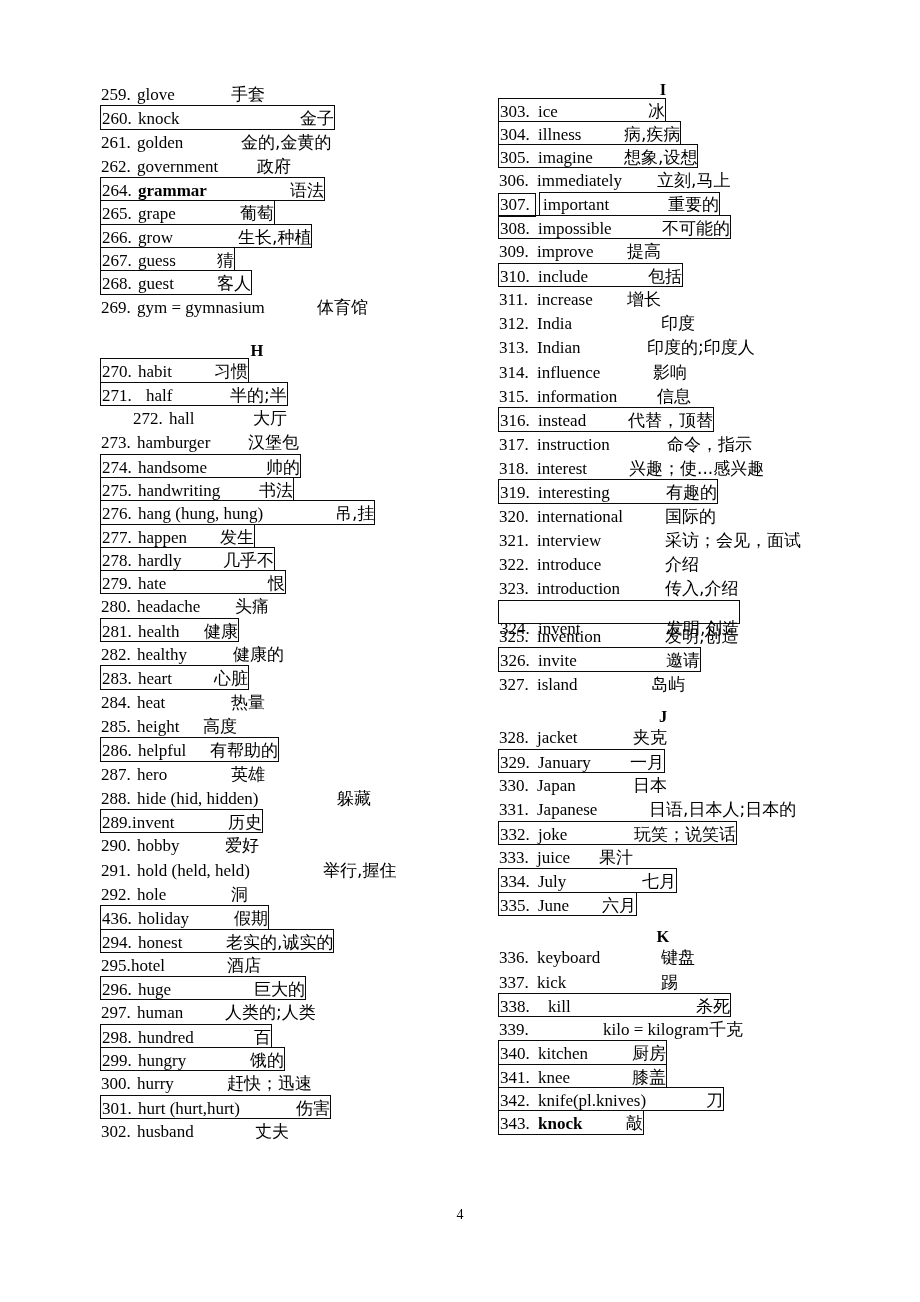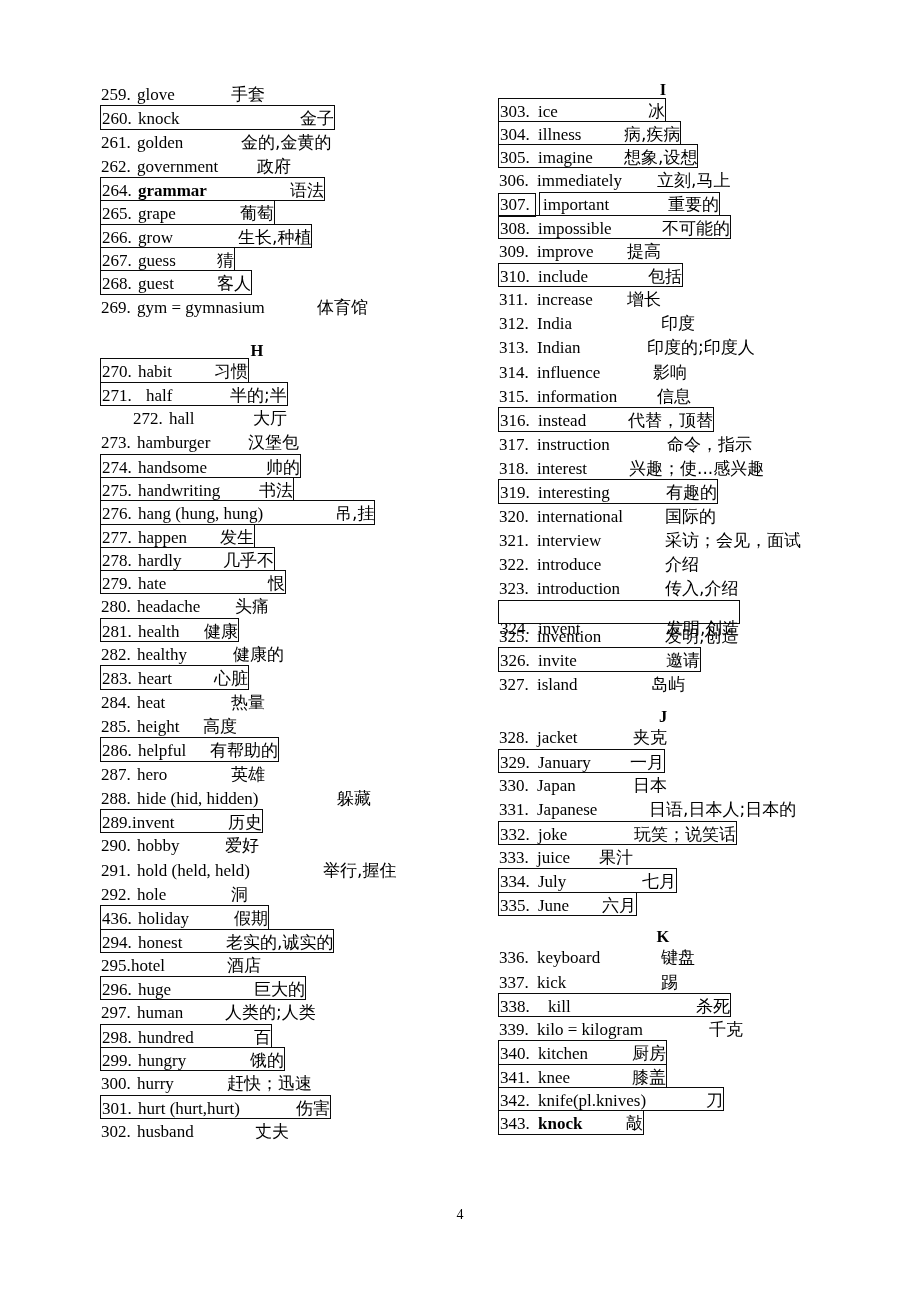--- a/index.html
+++ b/index.html
@@ -531,21 +531,21 @@
             <span class="word" style="width: 124px;">kick</span>
             <span class="gloss">踢</span>
           </div>
           <div class="entry boxed">
             <span class="num" style="width: 38px;">338.</span>
             <span class="word" style="width: 148px; padding-left: 10px;">kill</span>
             <span class="gloss">杀死</span>
           </div>
           <div class="entry">
             <span class="num" style="width: 38px;">339.</span>
-            <span class="word" style="width: 172px;">kilo = kilogram</span>
+            <span class="word" style="width: 172px; text-align: right;">kilo = kilogram</span>
             <span class="gloss">千克</span>
           </div>
           <div class="entry boxed">
             <span class="num" style="width: 38px;">340.</span>
             <span class="word" style="width: 94px;">kitchen</span>
             <span class="gloss">厨房</span>
           </div>
           <div class="entry boxed">
             <span class="num" style="width: 38px;">341.</span>
             <span class="word" style="width: 94px;">knee</span>

